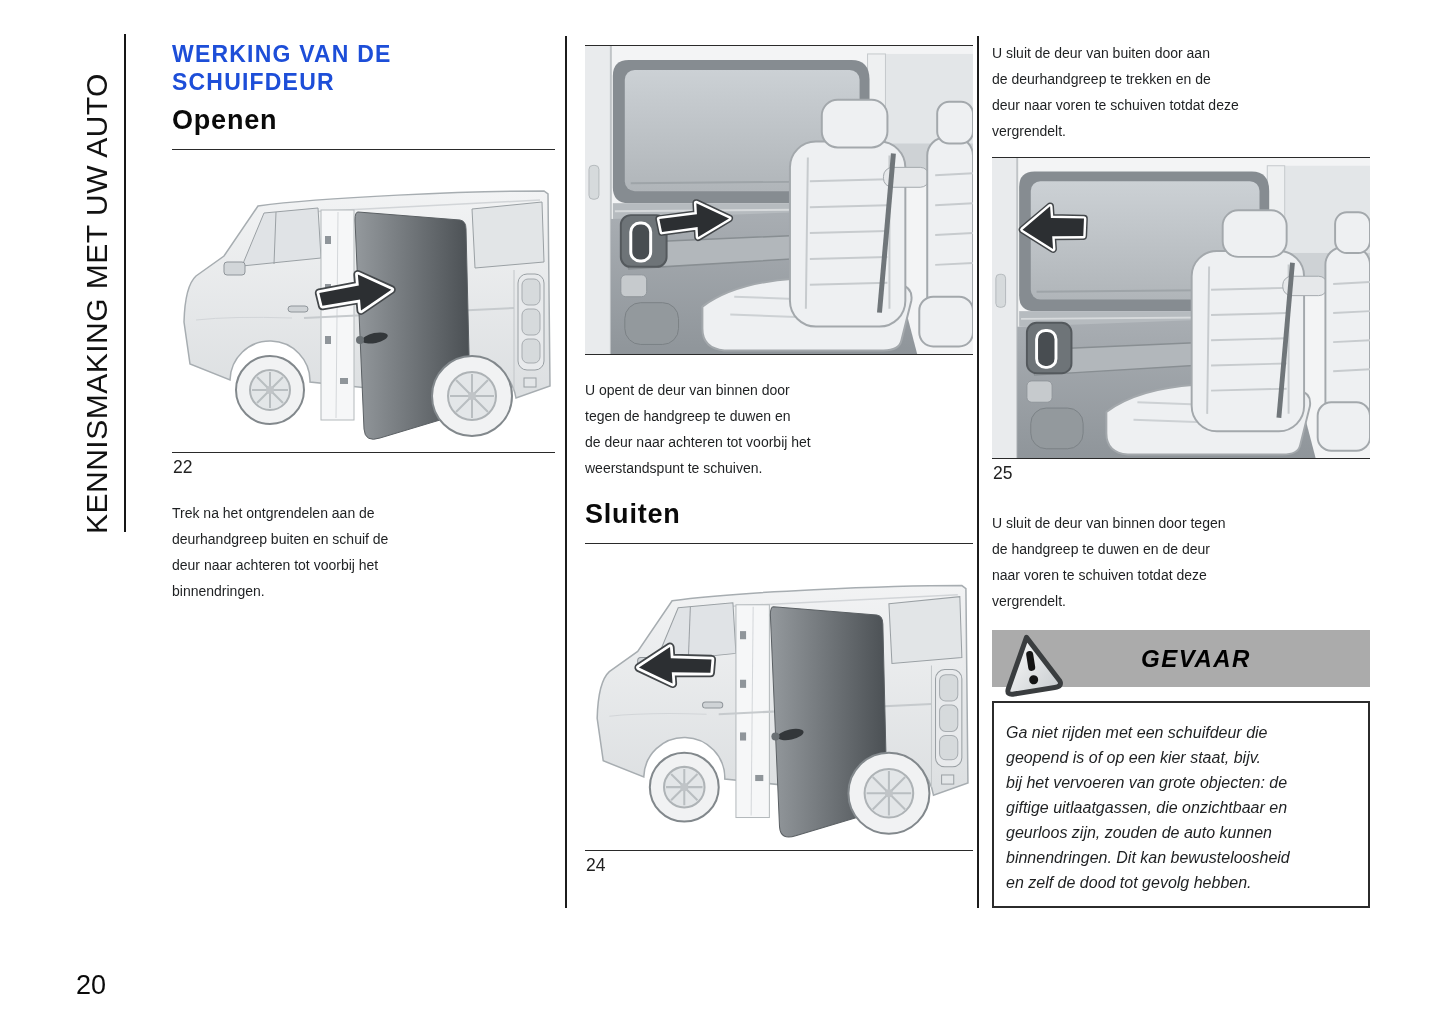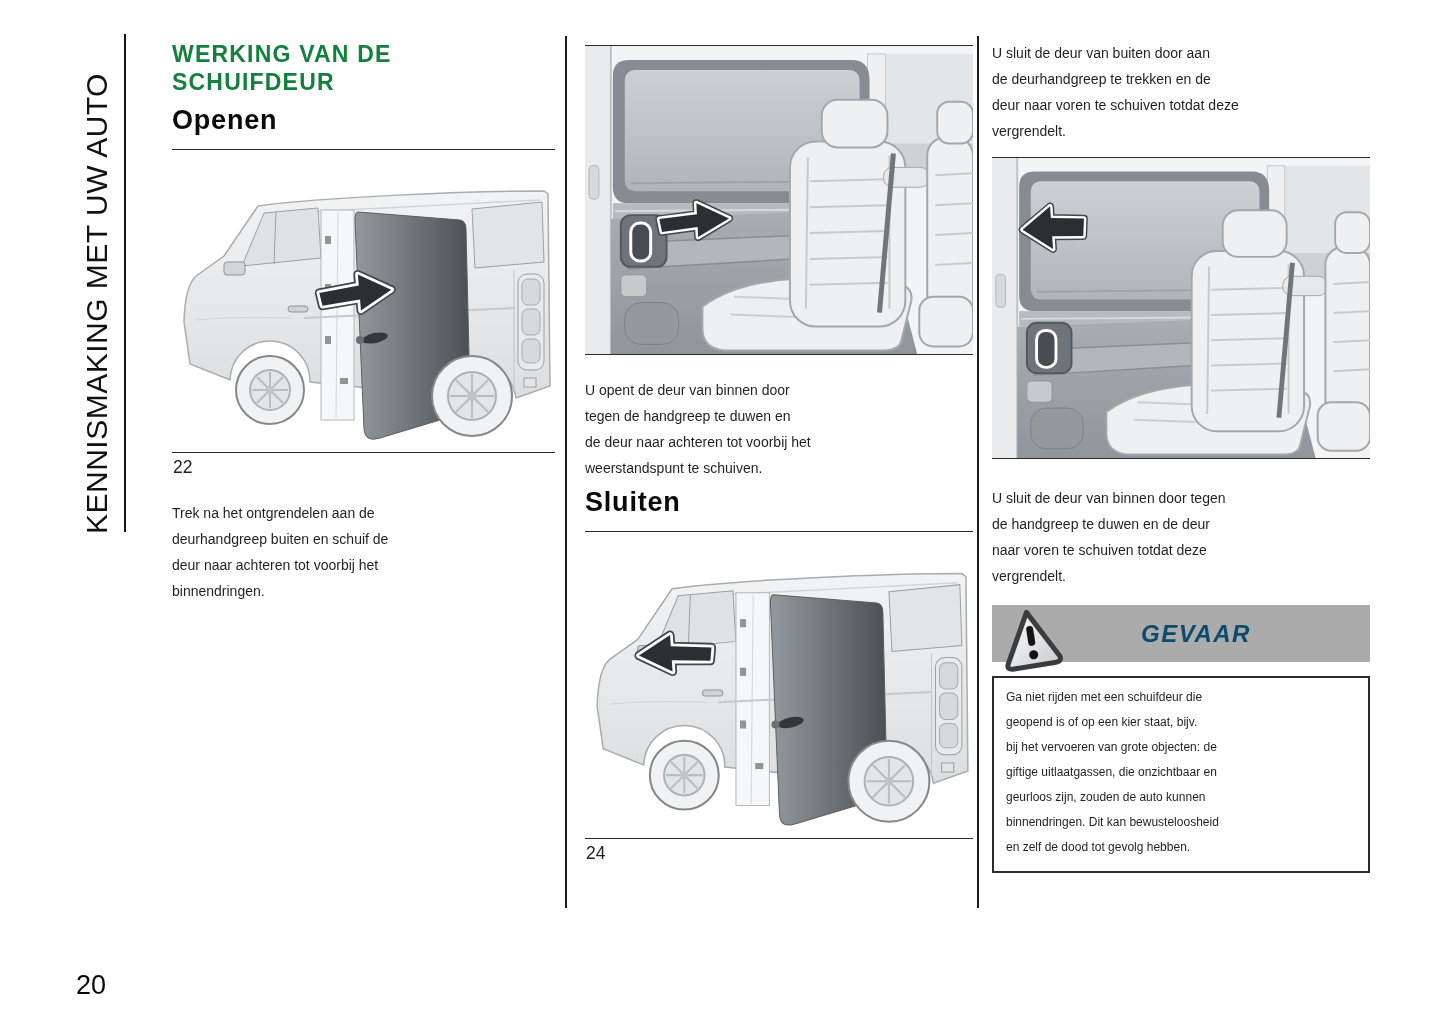--- a/index.html
+++ b/index.html
@@ -16,43 +16,43 @@
   .sidebar-rule{position:absolute;left:124px;top:34px;width:2px;height:498px;background:#161616;}
   
   .vdiv{position:absolute;top:36px;width:2px;height:872px;background:#1c1c1c;}
   .vdiv.one{left:565px;} .vdiv.two{left:977px;}
   
   .col{position:absolute;top:40px;}
   .col1{left:172px;width:383px;}
   .col2{left:585px;width:388px;}
   .col3{left:992px;width:378px;}
   h1.main{
-    margin:0;font-size:23px;line-height:28px;font-weight:900;color:#15803d;
+    margin:0;font-size:23px;line-height:28px;font-weight:900;color:#1d4ed8;
     letter-spacing:1.2px;max-width:360px;
   }
   h2.sub{margin:10px 0 0 0;font-size:27px;line-height:28px;font-weight:900;color:#0a0a0a;letter-spacing:.8px;}
   .fig{border-top:1.5px solid #2a2a2a;border-bottom:1.5px solid #2a2a2a;font-size:0;}
   .fig svg{display:block;width:100%;}
   .fig.mt{margin-top:15px;}
   .cap{margin:4px 0 0 1px;font-size:17.5px;color:#222;}
   .para{margin-top:22px;font-size:14px;line-height:26px;color:#1e2022;}
   .para .tl{white-space:nowrap;}
   
   .danger-bar{
     position:relative;margin-top:16px;height:57px;background:#ababab;
     display:flex;align-items:center;justify-content:center;
   }
   .danger-label{
-    font-style:italic;font-weight:900;font-size:24px;letter-spacing:1.5px;color:#0c4a6e;
+    font-style:italic;font-weight:900;font-size:24px;letter-spacing:1.5px;color:#000000;
     padding-left:30px;
   }
   .warn-icon{position:absolute;left:6px;top:0px;width:66px;height:68px;}
   .warn-box{
-    margin-top:14px;border:2px solid #2b2b2b;padding:7px 12px 11px 12px;
-    font-size:12px;line-height:25px;color:#1e2022;
+    margin-top:14px;border:2px solid #2b2b2b;padding:17px 12px 11px 12px;
+    font-style:italic;font-size:16px;line-height:25px;color:#1e2022;
   }
   .warn-box .tl{white-space:nowrap;}
   
   .pagenum{position:absolute;left:76px;top:970px;font-size:27px;font-weight:400;color:#0a0a0a;}
 </style>
 </head>
 <body>
 
 <div class="sidebar-text">KENNISMAKING MET UW AUTO</div>
 <div class="sidebar-rule"></div>
@@ -176,21 +176,21 @@
     </svg>
   </div>
 
   <div class="para">
     <div class="tl">U opent de deur van binnen door</div>
     <div class="tl">tegen de handgreep te duwen en</div>
     <div class="tl">de deur naar achteren tot voorbij het</div>
     <div class="tl">weerstandspunt te schuiven.</div>
   </div>
 
-  <h2 class="sub" style="margin-top:7px;">Sluiten</h2>
+  <h2 class="sub" style="margin-top:19px;">Sluiten</h2>
 
   <div class="fig mt">
     <svg viewBox="0 0 383 302">
       <defs>
         <linearGradient id="door24" x1="0" y1="0" x2="1" y2="0">
           <stop offset="0" stop-color="#94999d"></stop>
             <stop offset="1" stop-color="#4b5054"></stop>
         </linearGradient>
         <linearGradient id="body24" x1="0" y1="0" x2="0" y2="1">
           <stop offset="0" stop-color="#f2f3f4"></stop>
@@ -289,20 +289,21 @@
       <path d="M352,130 L390,128 M352,160 L390,158 M352,190 L390,188 M352,220 L390,218" stroke="#c7cbce" stroke-width="2" fill="none"></path>
       <rect x="354" y="56" width="36" height="42" rx="12" fill="#eef0f2" stroke="#a3a8ac" stroke-width="2"></rect>
       <rect x="336" y="252" width="54" height="50" rx="14" fill="#eef0f2" stroke="#a3a8ac" stroke-width="2"></rect>
       <g transform="translate(30,52) rotate(-4)">
         <path d="M64,15 L30,12 L30,0 L0,22 L30,44 L30,31 L62,33 Z" fill="none" stroke="#43474a" stroke-width="8" stroke-linejoin="round"></path>
         <path d="M64,15 L30,12 L30,0 L0,22 L30,44 L30,31 L62,33 Z" fill="none" stroke="#ffffff" stroke-width="5" stroke-linejoin="round"></path>
         <path d="M64,15 L30,12 L30,0 L0,22 L30,44 L30,31 L62,33 Z" fill="#2c2f32"></path>
       </g>
     </svg>
   </div>
+  <div class="cap">25</div>
 
   <div class="para" style="margin-top:26px;">
     <div class="tl">U sluit de deur van binnen door tegen</div>
     <div class="tl">de handgreep te duwen en de deur</div>
     <div class="tl">naar voren te schuiven totdat deze</div>
     <div class="tl">vergrendelt.</div>
   </div>
 
   <div class="danger-bar">
     <svg class="warn-icon" viewBox="0 0 66 68">

